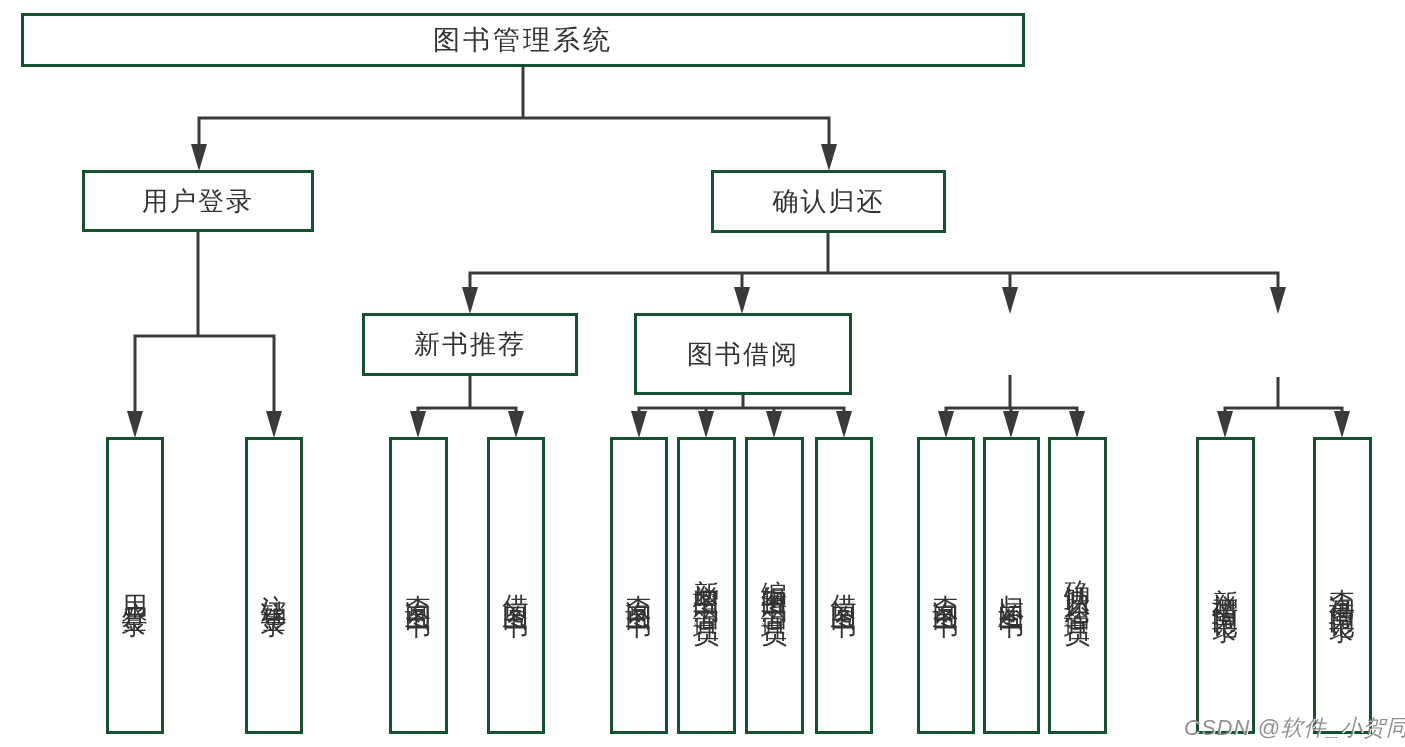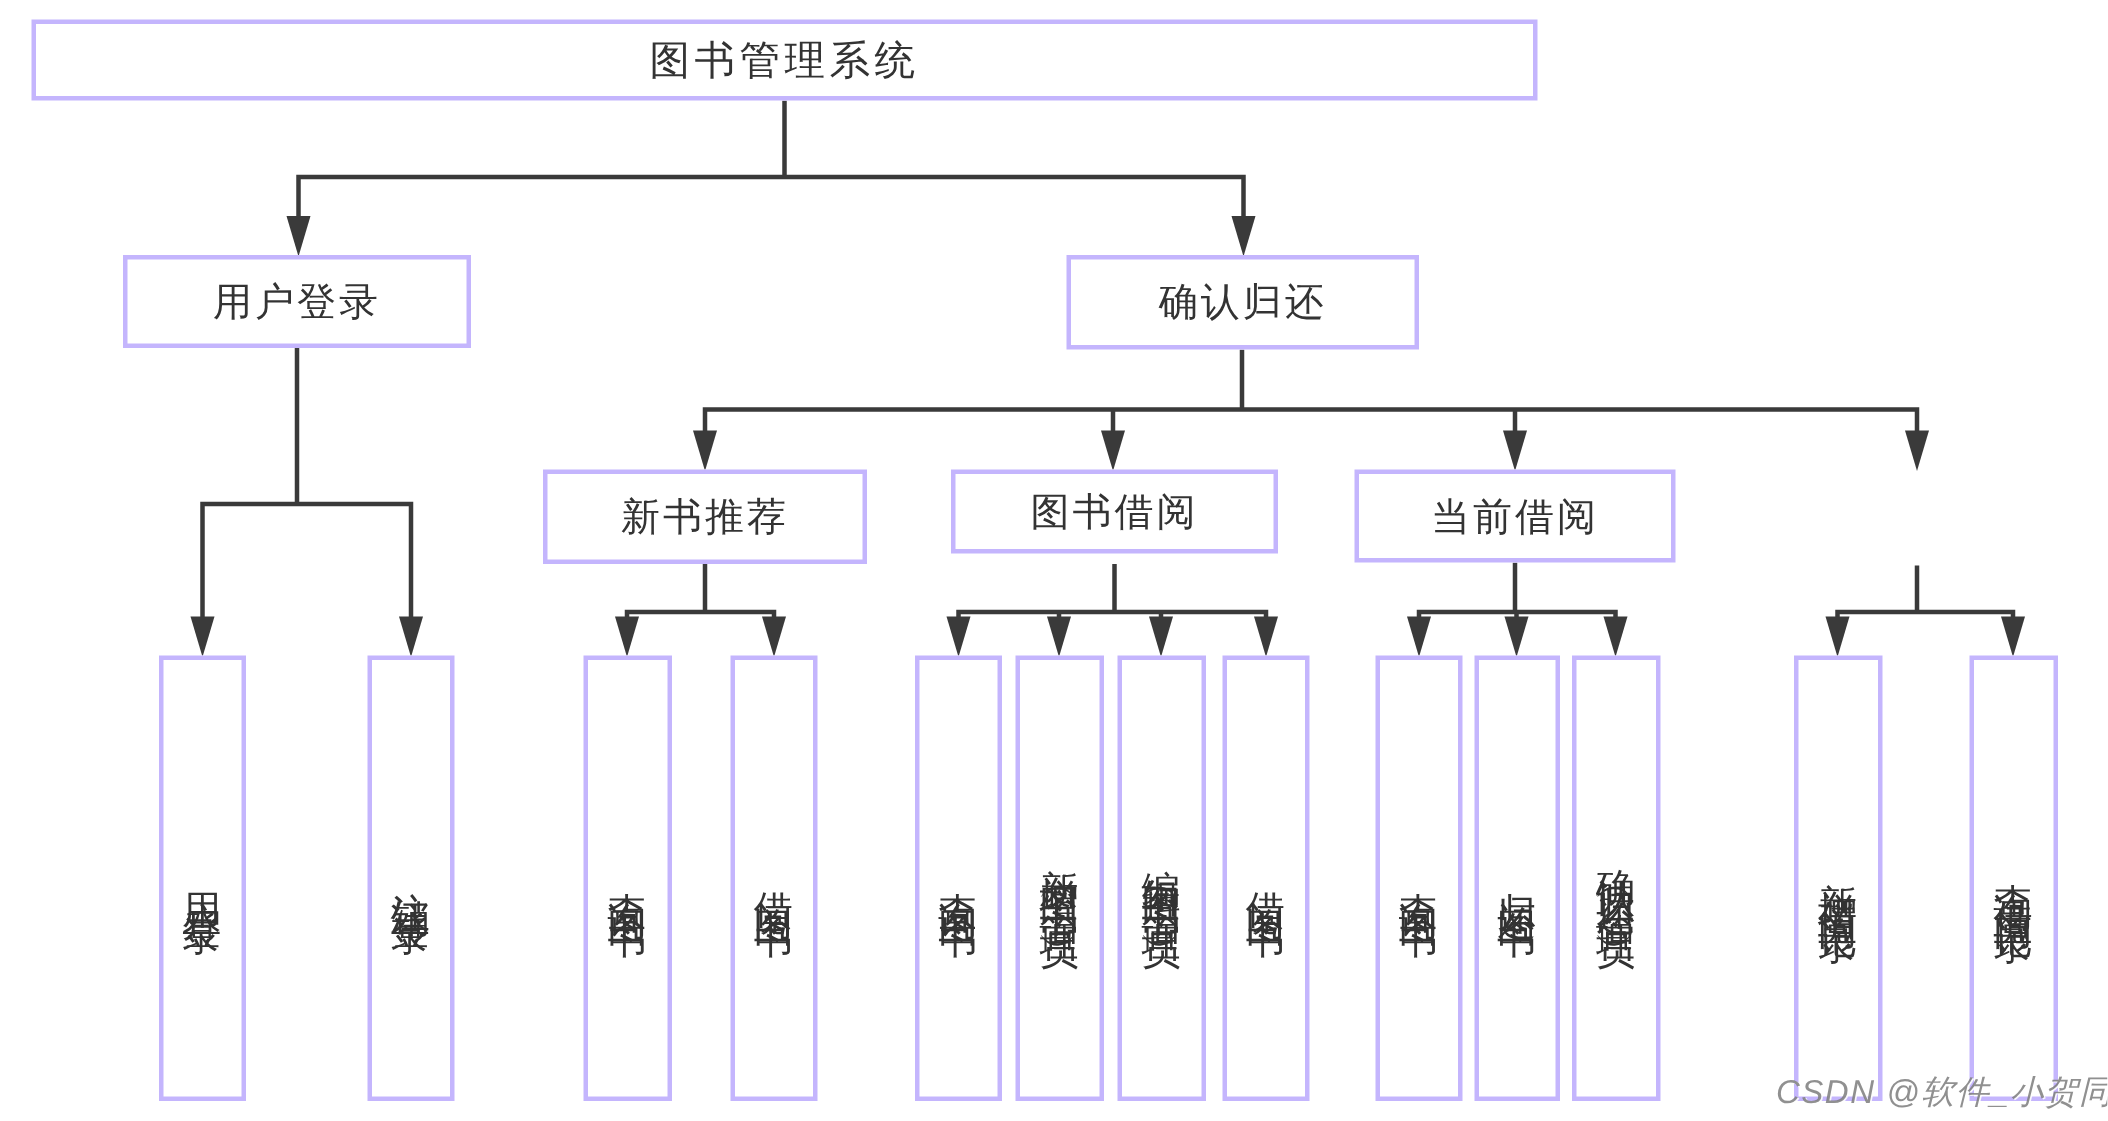--- a/index.html
+++ b/index.html
@@ -8,21 +8,21 @@
     width:1405px;height:747px;
     background:#ffffff;
     overflow:hidden;
     font-family:"Liberation Sans","DejaVu Sans",sans-serif;
   }
   .connectors{position:absolute;left:0;top:0;z-index:1;}
   .box{
     position:absolute;
     box-sizing:border-box;
     background:#ffffff;
-    border:3px solid #c4b5fd;
+    border:3px solid #14532d;
     display:flex;align-items:center;justify-content:center;
     color:#333333;
     z-index:2;
   }
   .h{font-size:26px;letter-spacing:2px;white-space:nowrap;}
   .root{font-size:27px;letter-spacing:3px;}
   .v{
     writing-mode:vertical-rl;
     text-orientation:mixed;
     font-size:26px;
@@ -86,25 +86,22 @@
   <div class="box h" style="left:82px;top:170px;width:232px;height:62px;">
     <span>用户登录</span>
   </div>
   <div class="box h" style="left:711px;top:170px;width:235px;height:63px;">
     <span>确认归还</span>
   </div>
 
   <div class="box h" style="left:362px;top:313px;width:216px;height:63px;">
     <span>新书推荐</span>
   </div>
-  <div class="box h" style="left:634px;top:313px;width:218px;height:56px;">
+  <div class="box h" style="left:634px;top:313px;width:218px;height:82px;">
     <span>图书借阅</span>
-  </div>
-  <div class="box h" style="left:903px;top:313px;width:214px;height:62px;">
-    <span>当前借阅</span>
   </div>
 
   <div class="box v" style="left:106px;top:437px;width:58px;height:297px;">
     <span>用户登录</span>
   </div>
   <div class="box v" style="left:245px;top:437px;width:58px;height:297px;">
     <span>注销登录</span>
   </div>
 
   <div class="box v" style="left:389px;top:437px;width:59px;height:297px;">

